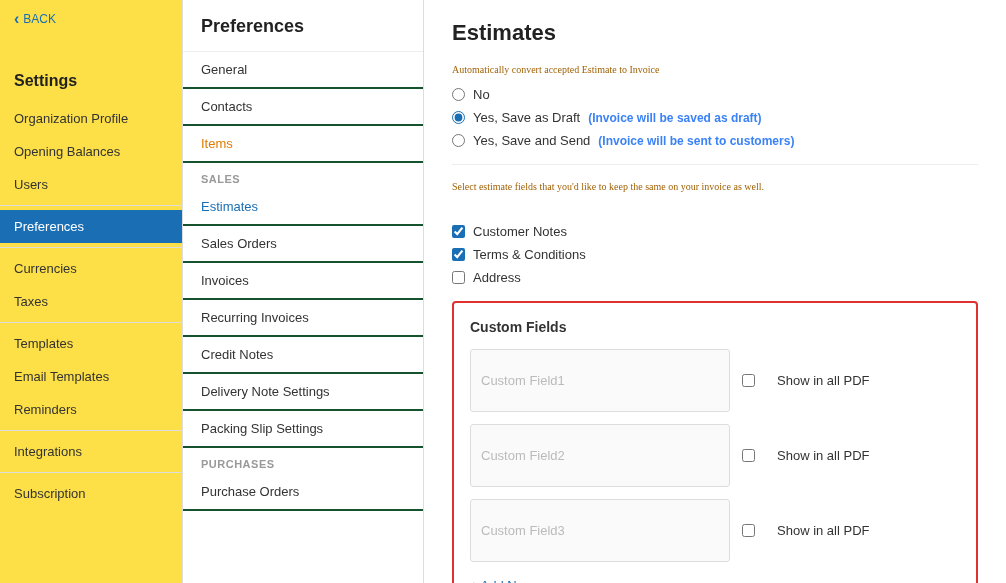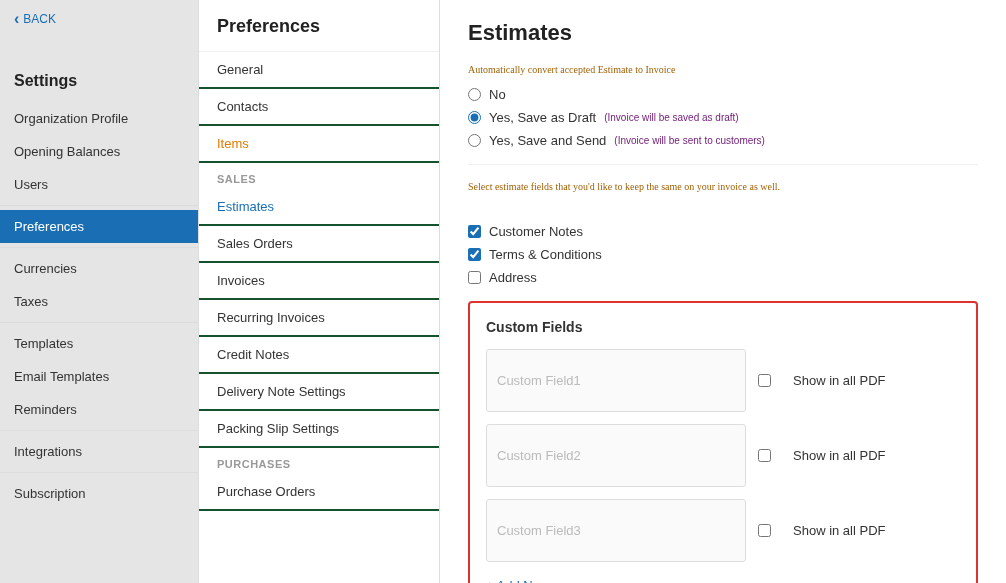--- a/index.html
+++ b/index.html
@@ -1,21 +1,21 @@
 <!DOCTYPE html>
 <html><head>
   <meta charset="utf-8">
   <style>
     * { box-sizing: border-box; margin: 0; padding: 0; }
     body { font-family: -apple-system, BlinkMacSystemFont, "Segoe UI", sans-serif; font-size: 13px; color: #333; display: flex; height: 583px; overflow: hidden; }
 
     
     .left-sidebar {
-      width: 199px;
-      background: #e5e5e5;
+      width: 183px;
+      background: #fde047;
       border-right: 1px solid #ddd;
       display: flex;
       flex-direction: column;
       flex-shrink: 0;
       overflow-y: auto;
     }
     .back-link {
       padding: 10px 14px 4px;
       color: #1a6fb4;
       font-size: 12px;
@@ -104,21 +104,21 @@
     }
     .radio-group { margin-bottom: 14px; }
     .radio-item {
       display: flex;
       align-items: center;
       gap: 8px;
       margin-bottom: 8px;
       font-size: 13px;
     }
     .radio-item input[type="radio"] { margin: 0; accent-color: #1a6fb4; }
-    .radio-item .note { color: #701a75; font-size: 10px; }
+    .radio-item .note { color: #3b82f6; font-size: 12px; font-weight: bold; }
 
     .divider { height: 1px; background: #eee; margin: 16px 0; }
 
     .checkbox-group { margin-bottom: 14px; margin-top: 32px; }
     .checkbox-item {
       display: flex;
       align-items: center;
       gap: 8px;
       margin-bottom: 8px;
       font-size: 13px;

